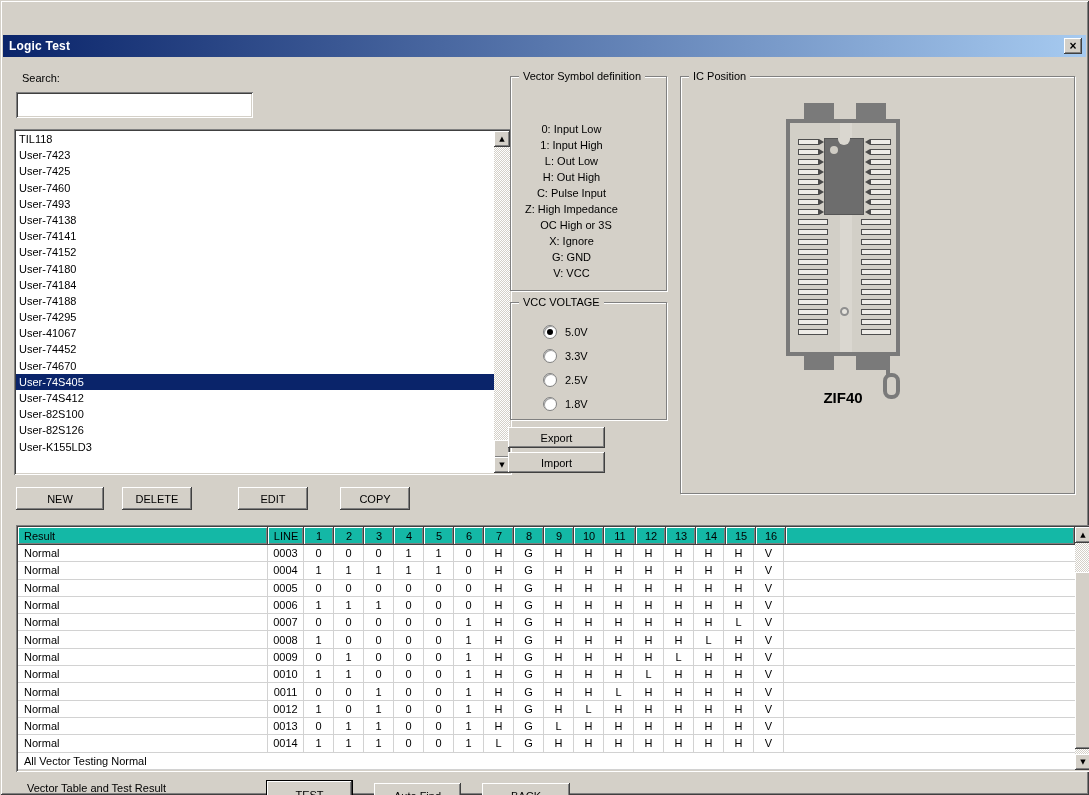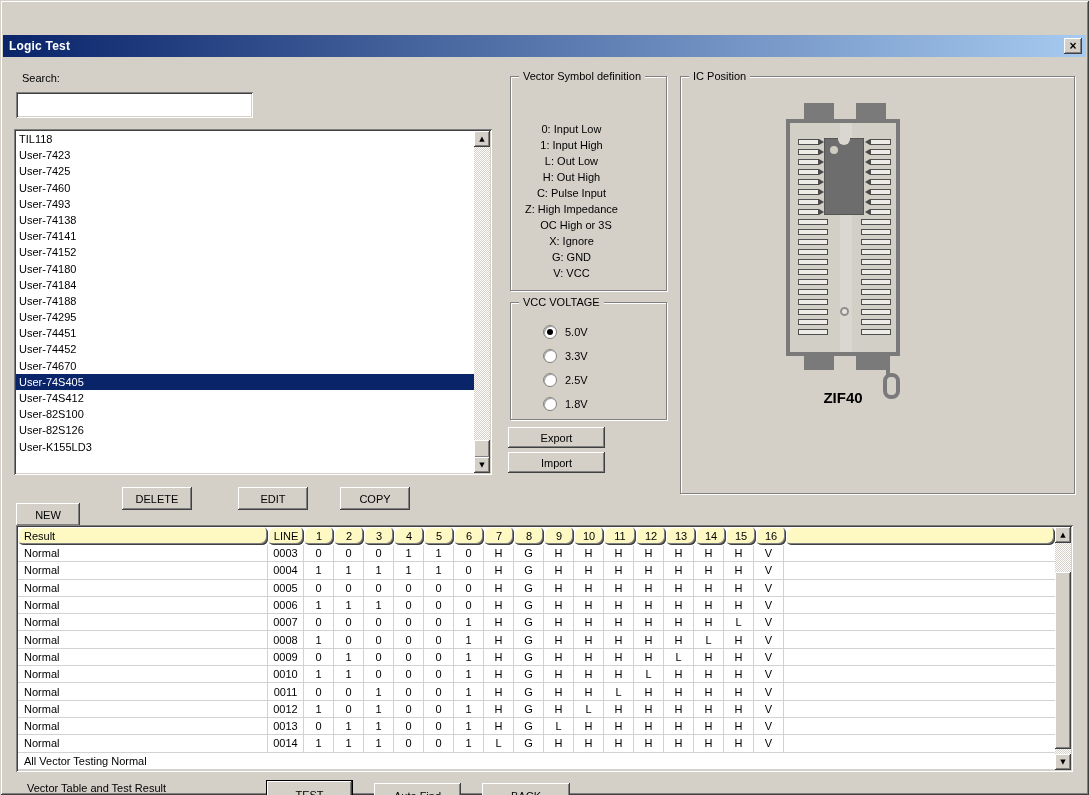--- a/index.html
+++ b/index.html
@@ -2,21 +2,21 @@
 <html><head>
 <meta charset="utf-8">
 <style>
   html,body{margin:0;padding:0;}
   body{font-family:"Liberation Sans","DejaVu Sans",sans-serif;font-size:11px;color:#000;}
   #window{position:relative;width:1089px;height:795px;background:#d4d0c8;overflow:hidden;
     box-shadow:inset 1px 1px 0 #d4d0c8, inset -1px -1px 0 #404040, inset 2px 2px 0 #ffffff, inset -2px -2px 0 #808080;}
   .abs{position:absolute;margin-top:32px;}
   
   .raised{background:#d4d0c8;box-shadow:inset -1px -1px 0 #404040, inset 1px 1px 0 #ffffff, inset -2px -2px 0 #808080, inset 2px 2px 0 #d4d0c8;}
-  .sunken{background:#ffffff;box-shadow:inset 1px 1px 0 #808080, inset -1px -1px 0 #ffffff, inset 2px 2px 0 #404040, inset -2px -2px 0 #d4d0c8;}
+  .sunken{background:#ffffff;box-shadow:inset 1px 1px 0 #808080, inset -1px -1px 0 #ffffff, inset 2px 2px 0 #404040, inset -2px -2px 0 #d4d0c8;padding-left:20px;}
   .btn{display:flex;align-items:center;justify-content:center;background:#d4d0c8;
     box-shadow:inset -1px -1px 0 #404040, inset 1px 1px 0 #ffffff, inset -2px -2px 0 #808080, inset 2px 2px 0 #d4d0c8;
     font-size:11px;user-select:none;cursor:default;}
   .default-btn{border:1px solid #000;}
   
   #titlebar{left:3px;top:3px;width:1083px;height:22px;display:flex;align-items:center;}
   #title-text{color:#fff;font-weight:bold;font-size:12px;padding-left:6px;letter-spacing:.2px;}
   #close-btn{position:absolute;right:4px;top:3px;width:18px;height:16px;font-size:12px;font-weight:bold;line-height:14px;}
   
   .groupbox{border:1px solid #808080;box-shadow:1px 1px 0 #ffffff, inset 1px 1px 0 #ffffff;}
@@ -37,22 +37,22 @@
   .vsym-line.indent{padding-left:9px;}
   
   .radio-row{display:flex;align-items:center;height:24px;}
   .radio{width:12px;height:12px;border-radius:50%;background:#fff;border:1px solid #808080;
     box-shadow:inset 1px 1px 0 #a0a0a0, inset -1px -1px 0 #ffffff;position:relative;margin-right:8px;flex:0 0 auto;}
   .radio.checked::after{content:"";position:absolute;left:3px;top:3px;width:6px;height:6px;border-radius:50%;background:#000;}
   
   #result-table{left:16px;top:493px;width:1057px;height:247px;}
   #table-content{position:absolute;left:2px;top:2px;bottom:2px;right:18px;background:#fff;overflow:hidden;}
   .thead{display:flex;height:18px;}
-  .th{flex:0 0 auto;background:#fef9c3;box-shadow:inset -1px -1px 0 #404040, inset 1px 1px 0 #ffffff, inset -2px -2px 0 #808080;
-    display:flex;align-items:center;justify-content:center;font-size:11px;border-radius:6px;}
+  .th{flex:0 0 auto;background:#14b8a6;box-shadow:inset -1px -1px 0 #404040, inset 1px 1px 0 #ffffff, inset -2px -2px 0 #808080;
+    display:flex;align-items:center;justify-content:center;font-size:11px;}
   .th.th-result{justify-content:flex-start;padding-left:6px;box-sizing:border-box;}
   .tr{display:flex;height:17.3px;}
   .td{flex:0 0 auto;border-right:1px solid #d2d2d2;border-bottom:1px solid #d2d2d2;box-sizing:border-box;
     display:flex;align-items:center;justify-content:center;font-size:11px;background:#fff;}
   .td.td-result{justify-content:flex-start;padding-left:6px;}
   .td.td-fill{border-right:none;}
   .tr.summary .td{border-right:none;}
   
   #ic-groupbox{left:680px;top:44px;width:393px;height:416px;}
   .zif-part{position:absolute;background:#7a7a7a;}
@@ -94,21 +94,21 @@
         <div class="list-item">User-7425</div>
         <div class="list-item">User-7460</div>
         <div class="list-item">User-7493</div>
         <div class="list-item">User-74138</div>
         <div class="list-item">User-74141</div>
         <div class="list-item">User-74152</div>
         <div class="list-item">User-74180</div>
         <div class="list-item">User-74184</div>
         <div class="list-item">User-74188</div>
         <div class="list-item">User-74295</div>
-        <div class="list-item">User-74451</div>
+        <div class="list-item">User-41067</div>
         <div class="list-item">User-74452</div>
         <div class="list-item">User-74670</div>
         <div class="list-item selected" style="background: rgb(10, 36, 106);">User-74S405</div>
         <div class="list-item">User-74S412</div>
         <div class="list-item">User-82S100</div>
         <div class="list-item">User-82S126</div>
         <div class="list-item">User-K155LD3</div>
       </div>
     <div class="sbar">
       <div class="sb-btn raised" style="top:0;">
@@ -234,21 +234,21 @@
         </div>
       <div id="zif-chip">
         <div id="chip-notch"></div>
         <div id="chip-dot"></div>
       </div>
       <div id="zif-hole"></div>
     </div>
     <div id="zif-label">ZIF40</div>
   </div>
 
-  <div class="abs btn" style="left:16px;top:471px;width:64px;height:23px;">NEW</div>
+  <div class="abs btn" style="left:16px;top:455px;width:88px;height:23px;">NEW</div>
   <div class="abs btn" style="left:122px;top:455px;width:70px;height:23px;">DELETE</div>
   <div class="abs btn" style="left:238px;top:455px;width:70px;height:23px;">EDIT</div>
   <div class="abs btn" style="left:340px;top:455px;width:70px;height:23px;">COPY</div>
 
   <div id="result-table" class="abs sunken">
     <div id="table-content">
         <div class="thead">
           <div class="th th-result" style="width: 250px;">Result</div>
           <div class="th" style="width: 36px;">LINE</div>
           <div class="th" style="width: 30px;">1</div>

